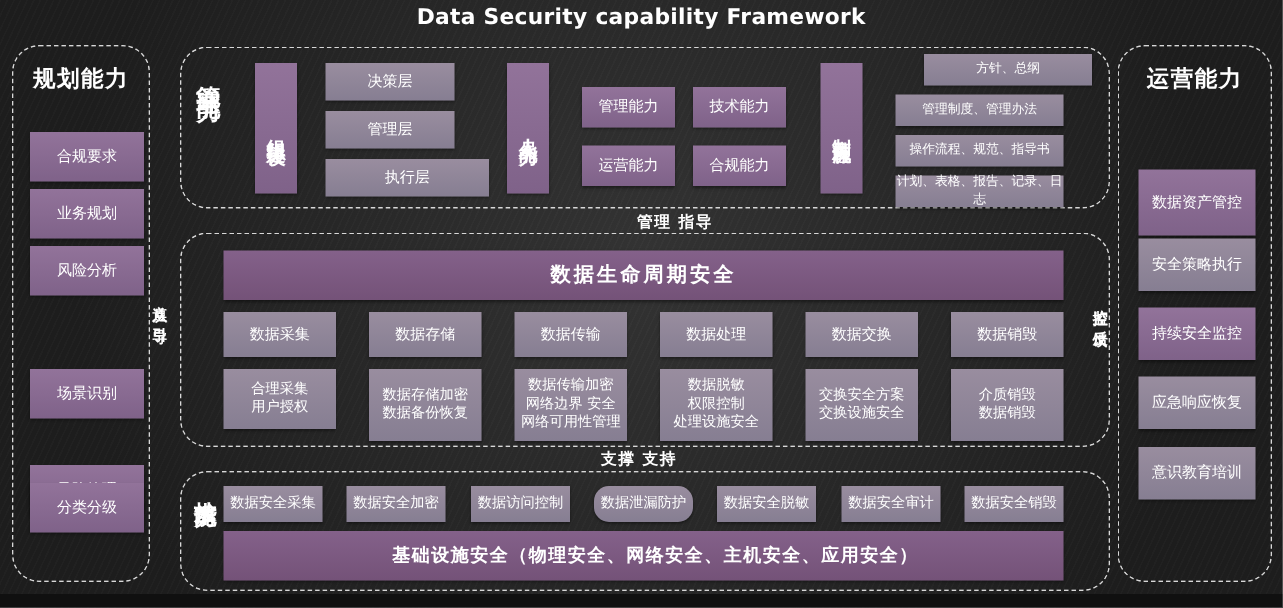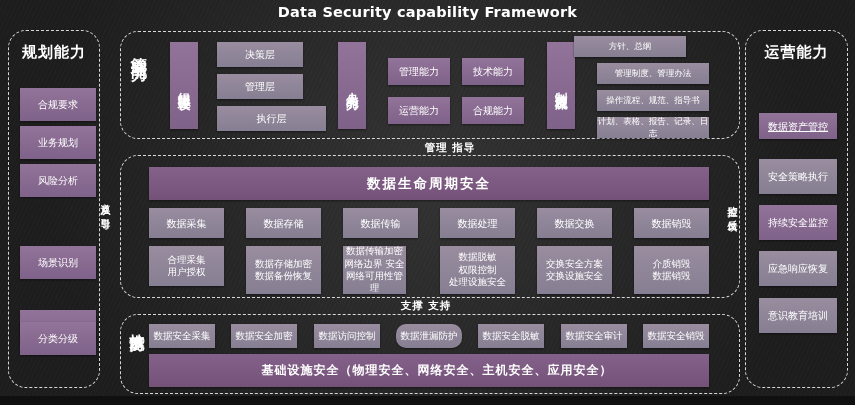--- a/index.html
+++ b/index.html
@@ -84,21 +84,21 @@
     <div class="box purple vbox" style="left:49px;top:10px;width:28px;height:87px;">组织建设</div>
     <div class="box mauve" style="left:96px;top:10px;width:86px;height:25px;">决策层</div>
     <div class="box mauve" style="left:96px;top:42px;width:86px;height:25px;">管理层</div>
     <div class="box mauve" style="left:96px;top:74px;width:109px;height:25px;">执行层</div>
     <div class="box purple vbox" style="left:217px;top:10px;width:28px;height:87px;">人员能力</div>
     <div class="box purple" style="left:267px;top:26px;width:62px;height:27px;">管理能力</div>
     <div class="box purple" style="left:341px;top:26px;width:62px;height:27px;">技术能力</div>
     <div class="box purple" style="left:267px;top:65px;width:62px;height:27px;">运营能力</div>
     <div class="box purple" style="left:341px;top:65px;width:62px;height:27px;">合规能力</div>
     <div class="box purple vbox" style="left:426px;top:10px;width:28px;height:87px;">制度流程</div>
-    <div class="box mauve docbox" style="left:453px;top:4px;width:112px;height:21px;">方针、总纲</div>
+    <div class="box mauve docbox" style="left:495px;top:4px;width:112px;height:21px;">方针、总纲</div>
     <div class="box mauve docbox" style="left:476px;top:31px;width:112px;height:21px;">管理制度、管理办法</div>
     <div class="box mauve docbox" style="left:476px;top:58px;width:112px;height:21px;">操作流程、规范、指导书</div>
     <div class="box mauve docbox" style="left:476px;top:85px;width:112px;height:21px;">计划、表格、报告、记录、日志</div>
   </section>
 
   <div class="edge-label" style="left:380px;top:141px;width:140px;">管理 指导</div>
 
   <section class="panel" style="left:120px;top:155px;width:620px;height:143px;">
     <div class="box deep header-bar" style="left:28px;top:11px;width:560px;height:33px;">数据生命周期安全</div>
 
@@ -110,21 +110,21 @@
     <div class="box mauve" style="left:513px;top:52px;width:75px;height:30px;">数据销毁</div>
 
     <div class="box mauve detail" style="left:28px;top:90px;width:75px;height:40px;">
       <span>合理采集</span>
       <span>用户授权</span>
     </div>
     <div class="box mauve detail" style="left:125px;top:90px;width:75px;height:48px;">
       <span>数据存储加密</span>
       <span>数据备份恢复</span>
     </div>
-    <div class="box mauve detail" style="left:222px;top:90px;width:63px;height:48px;">
+    <div class="box mauve detail" style="left:222px;top:90px;width:75px;height:48px;">
       <span>数据传输加密</span>
       <span>网络边界 安全</span>
       <span>网络可用性管理</span>
     </div>
     <div class="box mauve detail" style="left:319px;top:90px;width:75px;height:48px;">
       <span>数据脱敏</span>
       <span>权限控制</span>
       <span>处理设施安全</span>
     </div>
     <div class="box mauve detail" style="left:416px;top:90px;width:75px;height:48px;">
@@ -148,21 +148,21 @@
     <div class="box mauve detail" style="left:357px;top:9px;width:66px;height:24px;">数据安全脱敏</div>
     <div class="box mauve detail" style="left:440px;top:9px;width:66px;height:24px;">数据安全审计</div>
     <div class="box mauve detail" style="left:522px;top:9px;width:66px;height:24px;">数据安全销毁</div>
     <div class="box deep infra-bar" style="left:28px;top:39px;width:560px;height:33px;">基础设施安全（物理安全、网络安全、主机安全、应用安全）</div>
   </section>
 
   <div class="edge-label edge-vertical" style="left:725px;top:198px;">监控 反馈</div>
 
   <section class="panel" style="left:745px;top:30px;width:103px;height:358px;">
     <div class="panel-title">运营能力</div>
-    <div class="box purple" style="left:13px;top:82px;width:78px;height:26px;text-decoration:underline;">数据资产管控</div>
+    <div class="box purple" style="left:13px;top:82px;width:78px;height:44px;">数据资产管控</div>
     <div class="box mauve" style="left:13px;top:128px;width:78px;height:35px;">安全策略执行</div>
     <div class="box purple" style="left:13px;top:174px;width:78px;height:35px;">持续安全监控</div>
     <div class="box mauve" style="left:13px;top:220px;width:78px;height:35px;">应急响应恢复</div>
     <div class="box mauve" style="left:13px;top:267px;width:78px;height:35px;">意识教育培训</div>
   </section>
 
   <div class="bottom-strip"></div>
 </div>
 
 </body></html>

